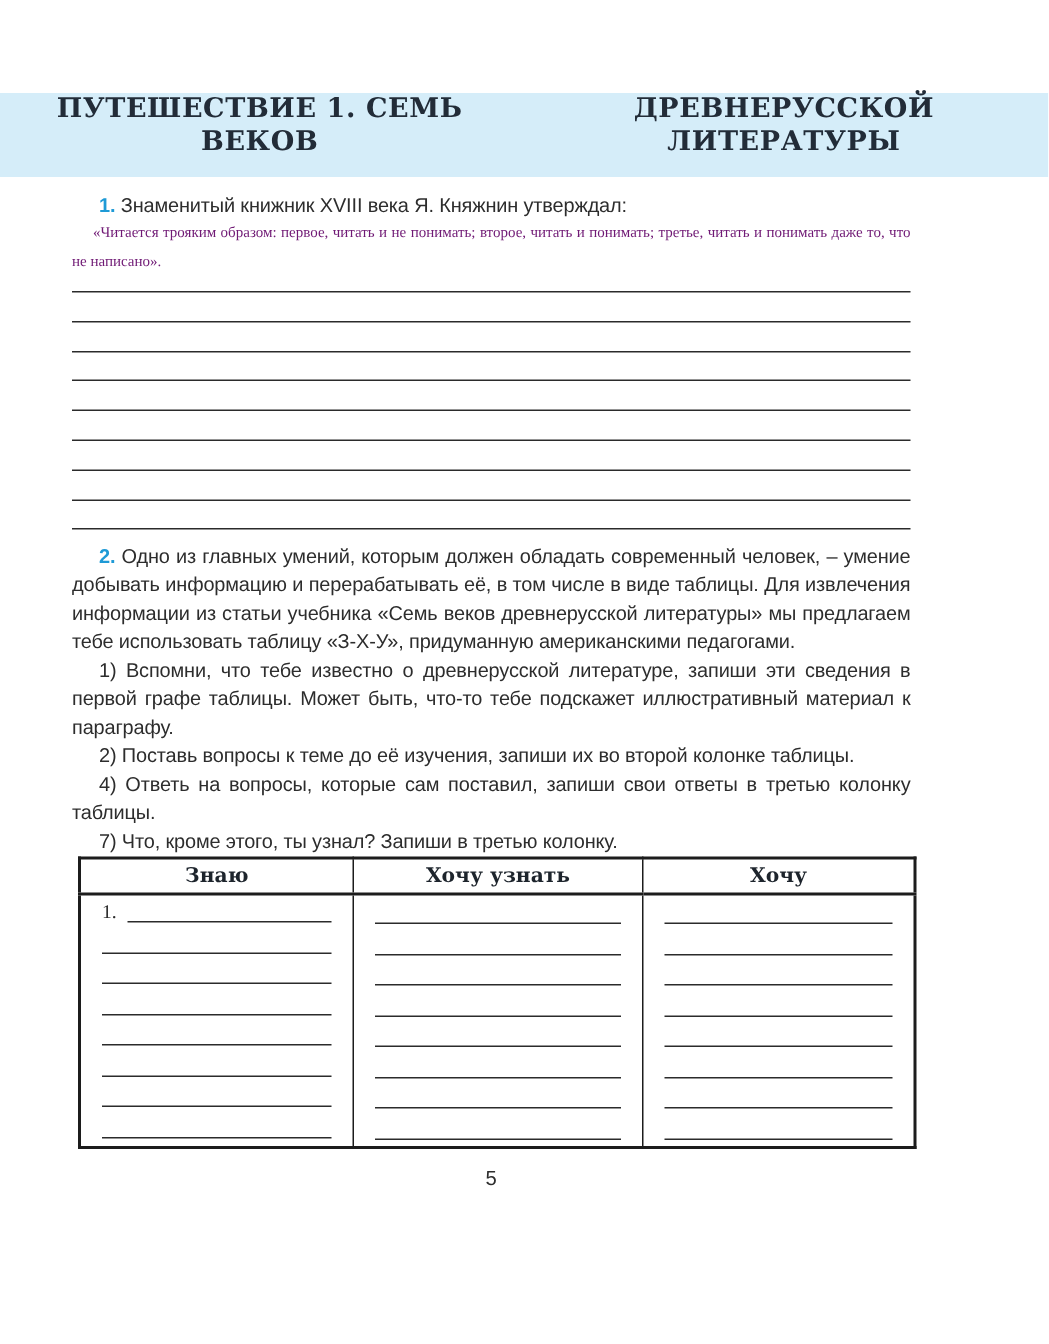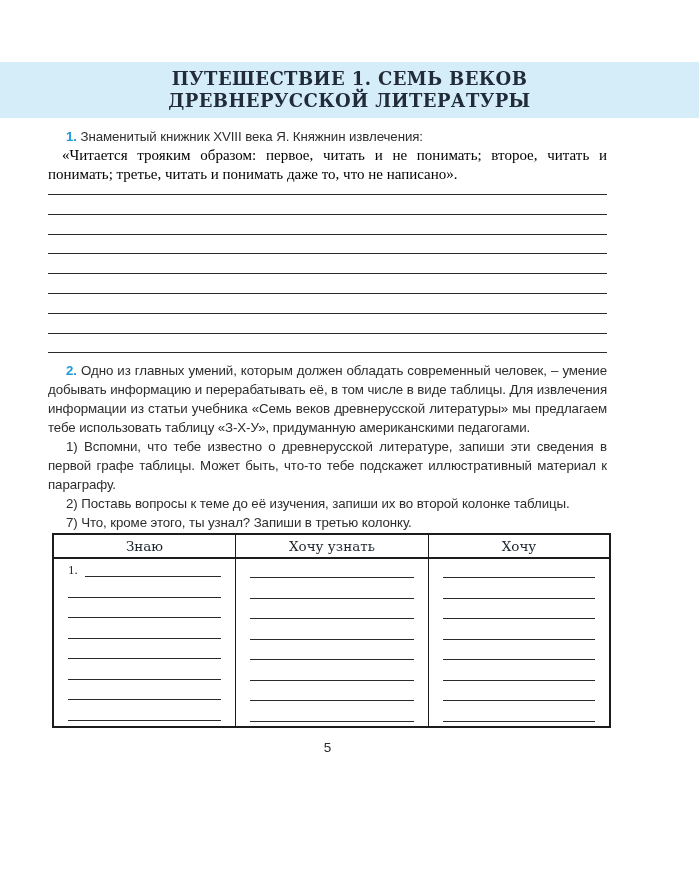--- a/index.html
+++ b/index.html
@@ -2,43 +2,43 @@
 <html><head>
 <meta charset="utf-8">
 <style>
   html,body { margin:0; padding:0; background:#ffffff; }
   .page {
     position:relative; width:699px; height:896px; background:#ffffff;
     font-family:"Liberation Sans", sans-serif; color:#2d2d2d; overflow:hidden;
   }
   .band {
     position:absolute; left:0; top:62px; width:699px; height:56px;
-    background:#d5edf9; display:flex; flex-direction:column; justify-content:center;
+    background:#d5edf9; display:flex; justify-content:center;
     text-align:center; font-family:"DejaVu Serif","Liberation Serif",serif;
     font-weight:bold; font-size:18px; line-height:22px; color:#222c38; letter-spacing:0.4px;
   }
   .content { position:absolute; left:48px; top:118px; width:559px; }
   .para { margin:0; font-size:13.3px; line-height:19px; text-align:justify; letter-spacing:-0.1px; }
   .indent { text-indent:18px; }
   .intro { margin-top:9px; }
   .num { color:#1e9ad6; font-weight:bold; }
   .quote {
-    font-family:"Liberation Serif", serif; font-size:15px; color:#000000;
+    font-family:"Liberation Serif", serif; font-size:10px; color:#701a75;
     text-indent:14px; letter-spacing:0;
   }
   .wlines { }
   .wline { height:18.8px; border-bottom:1px solid #2b2b2b; }
   .wline:first-child { height:10px; }
   .task2 { margin-top:8px; }
   .zhu {
     border-collapse:collapse; margin-left:4px; margin-top:1px;
     width:553px; table-layout:fixed; border:2px solid #1c1c1c;
   }
   .zhu th {
-    font-family:"DejaVu Serif","Liberation Serif",serif; font-weight:normal;
+    font-family:"DejaVu Serif","Liberation Serif",serif; font-weight:bold;
     font-size:13.5px; color:#1d242c; text-align:center; height:22px; padding:0;
     border-bottom:2px solid #1c1c1c; border-left:1px solid #1c1c1c; border-right:1px solid #1c1c1c;
   }
   .zhu td {
     vertical-align:top; height:167px; padding:0;
     border-left:1px solid #1c1c1c; border-right:1px solid #1c1c1c;
   }
   .cell-lines { padding:0 14px; }
   .cline { height:19.5px; border-bottom:1px solid #2b2b2b; }
   .cline:first-child { height:18px; }
@@ -56,21 +56,21 @@
 <div class="page">
 
   <div class="band">
     <div>ПУТЕШЕСТВИЕ 1. СЕМЬ ВЕКОВ</div>
     <div>ДРЕВНЕРУССКОЙ ЛИТЕРАТУРЫ</div>
   </div>
 
   <div class="content">
 
     <p class="para indent intro"><span class="num">1.</span>
-      <span>Знаменитый книжник XVIII века Я. Княжнин извлечения:</span></p>
+      <span>Знаменитый книжник XVIII века Я. Княжнин утверждал:</span></p>
 
     <p class="para quote">«Читается трояким образом: первое, читать и не понимать; второе, читать и понимать; третье, читать и понимать даже то, что не написано».</p>
 
 
     <div class="wlines" id="writing-area">
         <div class="wline"></div>
         <div class="wline"></div>
         <div class="wline"></div>
         <div class="wline"></div>
         <div class="wline"></div>
@@ -80,20 +80,21 @@
         <div class="wline"></div>
       </div>
 
     <p class="para indent task2"><span class="num">2.</span>
       <span>Одно из главных умений, которым должен обладать современный человек, – умение добывать информацию и перерабатывать её, в том числе в виде таблицы. Для извлечения информации из статьи учебника «Семь веков древнерусской литературы» мы предлагаем тебе использовать таблицу «З-Х-У», придуманную американскими педагогами.</span></p>
 
 
     <div id="plan-list">
         <p class="para indent">1) Вспомни, что тебе известно о древнерусской литературе, запиши эти сведения в первой графе таблицы. Может быть, что-то тебе подскажет иллюстративный материал к параграфу.</p>
         <p class="para indent">2) Поставь вопросы к теме до её изучения, запиши их во второй колонке таблицы.</p>
+        <p class="para indent">4) Ответь на вопросы, которые сам поставил, запиши свои ответы в третью колонку таблицы.</p>
         <p class="para indent">7) Что, кроме этого, ты узнал? Запиши в третью колонку.</p>
       </div>
 
     <table class="zhu">
       <thead>
         <tr>
           <th style="width:181px">Знаю</th>
           <th style="width:192px">Хочу узнать</th>
           <th style="width:180px">Хочу</th>
         </tr>

